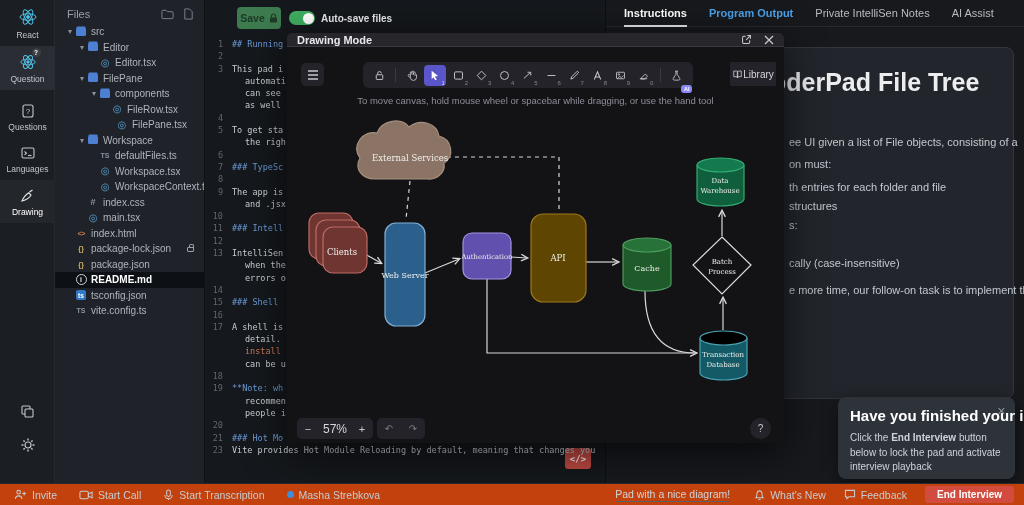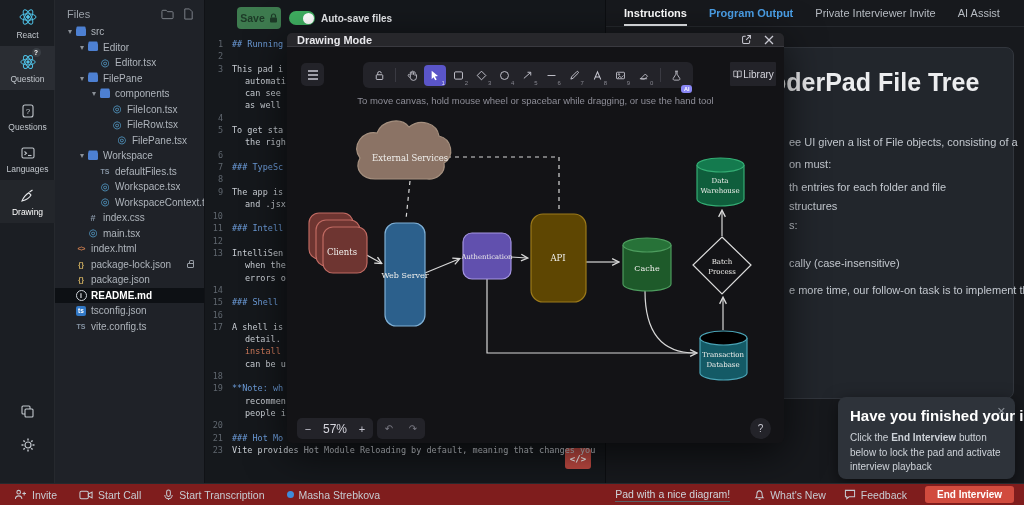--- a/index.html
+++ b/index.html
@@ -51,38 +51,38 @@
   .crow .gut{width:18px;text-align:right;color:#5f666e;flex:none;margin-right:9px}
   .crow .txt{color:#c9ced4}
   .crow.h .txt{color:#6b9bd8}
   .crow.o .txt{color:#d07a5a}
   .crow.wrap .txt{padding-left:13px}
   #code-badge{position:absolute;left:360px;top:448px;width:26px;height:21px;background:#c14a42;border-radius:3px;color:#fff;font-size:9px;font-weight:bold;display:flex;align-items:center;justify-content:center;font-family:"DejaVu Sans Mono",monospace;z-index:1}
   #code{z-index:2}
 
   
   #right{position:absolute;left:605px;top:0;width:419px;height:483px;background:#17191d;border-left:1px solid #0c0e11}
-  #tabs{display:flex;align-items:flex-end;gap:22px;height:27px;padding-left:18px;font-size:11px;color:#b6bbc2;border-bottom:1px solid #26292e}
+  #tabs{display:flex;align-items:center;gap:22px;height:27px;padding-left:18px;font-size:11px;color:#b6bbc2;border-bottom:1px solid #26292e}
   .tab{cursor:pointer;position:relative;height:27px;display:flex;align-items:center}
   .tab.active{color:#fff;font-weight:bold}
   .tab.active::after{content:"";position:absolute;left:0;right:0;bottom:0;height:2px;background:#e8eaed}
   .tab.blue{color:#4ba0e8;font-weight:bold}
   #instr-card{position:absolute;left:16px;top:47px;width:392px;height:352px;background:#22262c;border:1px solid #32363d;border-radius:8px}
   #instr-title{position:absolute;left:148px;top:20px;font-size:25px;font-weight:bold;color:#ecedef;white-space:nowrap}
   .frag{position:absolute;left:166px;font-size:11px;color:#c3c8cf;white-space:nowrap}
   .chip{display:inline-block;background:#3a3f46;border-radius:3px;padding:0px 5px;font-family:"DejaVu Sans Mono",monospace;font-size:10px;color:#e4e7ea;margin-left:6px}
 
   
   #notif{position:absolute;left:838px;top:397px;width:177px;height:82px;background:#2e333a;border-radius:8px;box-shadow:0 4px 16px rgba(0,0,0,.5);padding:10px 12px;z-index:40}
   #notif .ntitle{font-size:15px;font-weight:bold;color:#fff;white-space:nowrap}
   #notif .nbody{font-size:10px;color:#ced3d9;margin-top:7px;line-height:1.45}
   #notif .nclose{position:absolute;right:9px;top:8px;color:#8a9097;font-size:11px;cursor:pointer}
 
   
-  #bbar{position:absolute;left:0;top:483px;width:1024px;height:22px;background:#7f1d1d;border-top:1px solid #26292e;display:flex;align-items:center;font-size:10.5px;color:#c7ccd2;z-index:50}
+  #bbar{position:absolute;left:0;top:483px;width:1024px;height:22px;background:#c2410c;border-top:1px solid #26292e;display:flex;align-items:center;font-size:10.5px;color:#c7ccd2;z-index:50}
   .bitem{display:flex;align-items:center;gap:5px;cursor:pointer;white-space:nowrap}
   #pad-title{color:#cfd4da;border-bottom:1px solid #5a6066;padding-bottom:1px;cursor:text}
   #end-btn{background:#d14b3e;color:#fff;font-weight:bold;font-size:10px;border-radius:3px;padding:3px 12px;cursor:pointer}
   .bdot{width:7px;height:7px;border-radius:50%;background:#3f8cdb}
 
   
   #modal{position:absolute;left:287px;top:33px;width:497px;height:410px;background:#131316;border-radius:5px;box-shadow:0 10px 40px rgba(0,0,0,.65);z-index:30;overflow:hidden}
   #modal-head{height:14px;background:#27272b;border-bottom:1px solid #3a3a40;display:flex;align-items:center;padding:0 10px}
   #modal-title{font-size:11px;font-weight:bold;color:#e8e8ec;flex:1}
   .mh-icon{margin-left:12px;color:#c9c9d2;cursor:pointer;display:flex}
@@ -215,26 +215,20 @@
 
         </div>
 
         <div class="trow k-folder has-chevron" style="padding-left: 34px;">
           <span class="chev">▾</span>
           <span class="ficon"></span>
           <span class="fname">components</span>
 
         </div>
 
-        <div class="trow k-react" style="padding-left: 46px;">
-          <span class="chev">▾</span>
-          <span class="ficon"></span>
-          <span class="fname">FileIcon.tsx</span>
-
-        </div>
 
         <div class="trow k-react" style="padding-left: 46px;">
           <span class="chev">▾</span>
           <span class="ficon"></span>
           <span class="fname">FileRow.tsx</span>
 
         </div>
 
         <div class="trow k-react" style="padding-left: 34px; justify-content: center;">
           <span class="chev">▾</span>
@@ -516,21 +510,21 @@
           <span class="gut">23</span>
           <span class="txt">Vite provides Hot Module Reloading by default, meaning that changes you</span>
         </div>
       </div>
   </div>
 
   <div id="right">
     <div id="tabs">
       <span class="tab active">Instructions</span>
       <span class="tab blue">Program Output</span>
-      <span class="tab">Private Interviewer Invite</span>
+      <span class="tab">Private IntelliSen Notes</span>
       <span class="tab">AI Assist</span>
     </div>
     <div id="instr-card">
       <div id="instr-title">oderPad File Tree</div>
       <div class="frag" style="top:88px"><span>ee UI given a list of File objects, consisting of a</span><span class="chip">path</span></div>
       <div class="frag" style="top:110px">on must:</div>
       <div class="frag" style="top:133px">th entries for each folder and file</div>
       <div class="frag" style="top:152px">structures</div>
       <div class="frag" style="top:171px">s:</div>
       <div class="frag" style="top:209px">cally (case-insensitive)</div>

